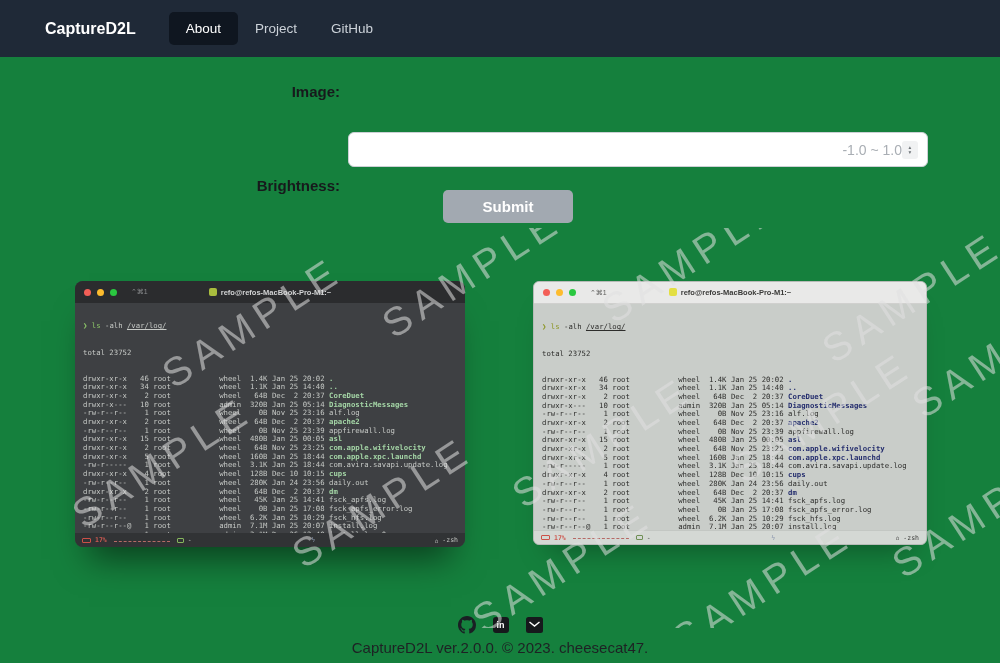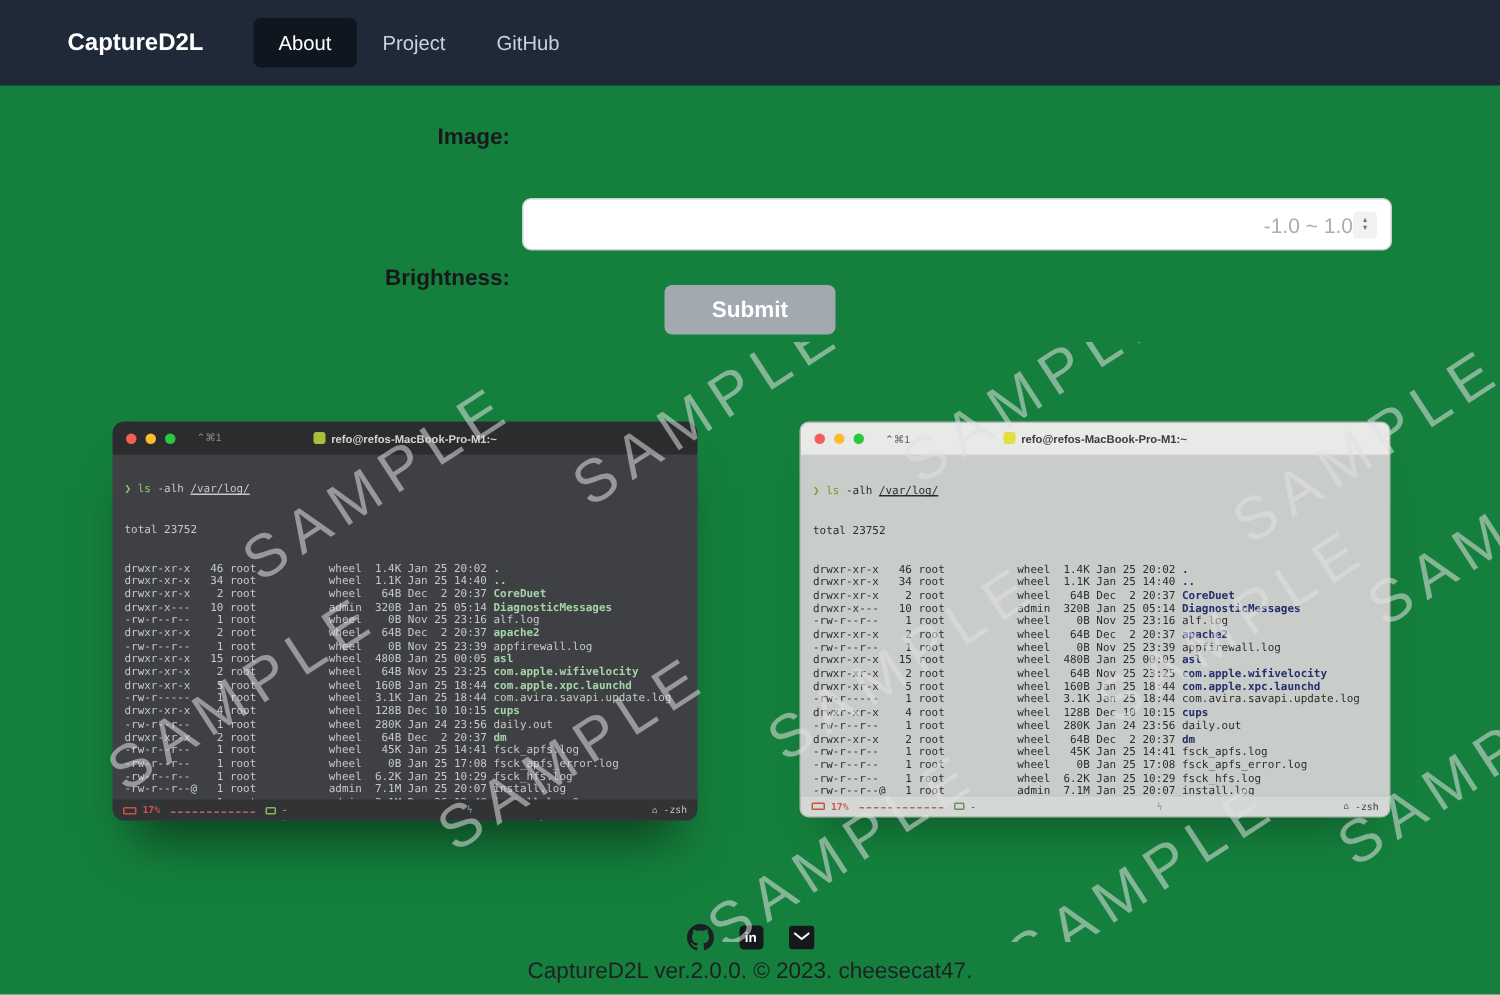--- a/index.html
+++ b/index.html
@@ -27,21 +27,21 @@
                 box-shadow:0 0 0 2px #e8ebef; white-space:nowrap; cursor:pointer; }
   .file-name { font-size:14px; color:#17191b; }
   .num-box { position:absolute; left:348px; top:132px; width:580px; height:35px;
              border:1px solid #ccd0d5; border-radius:6px; background:#fff;
              display:flex; align-items:center; justify-content:flex-end;
              padding:0 9px; z-index:10; }
   .placeholder { font-size:14px; color:#a9aeb4; }
   .spinner { width:16px; height:18px; background:#f1f2f3; border-radius:3px; color:#6e7378;
              display:flex; flex-direction:column; align-items:center; justify-content:center;
              font-size:5.5px; line-height:5px; cursor:pointer; }
-  .submit { position:absolute; left:443px; top:190px; width:114px; height:33px;
+  .submit { position:absolute; left:443px; top:190px; width:130px; height:33px;
             background:#a2a9b1; color:#fff; font-weight:bold; font-size:15px;
             border:none; border-radius:5px; z-index:10; cursor:pointer;
             font-family:"Liberation Sans",sans-serif; }
 
   
   .term { position:absolute; overflow:hidden; z-index:1; }
   .term.dark { left:75px; top:281px; width:390px; height:266px; background:#3e4043;
                border-radius:8px; box-shadow:0 26px 32px -14px rgba(0,0,0,.5); }
   .term.light { left:533px; top:281px; width:394px; height:264px; background:#c9cdc9;
                 border:1px solid #b7bbb7; border-radius:6px;

